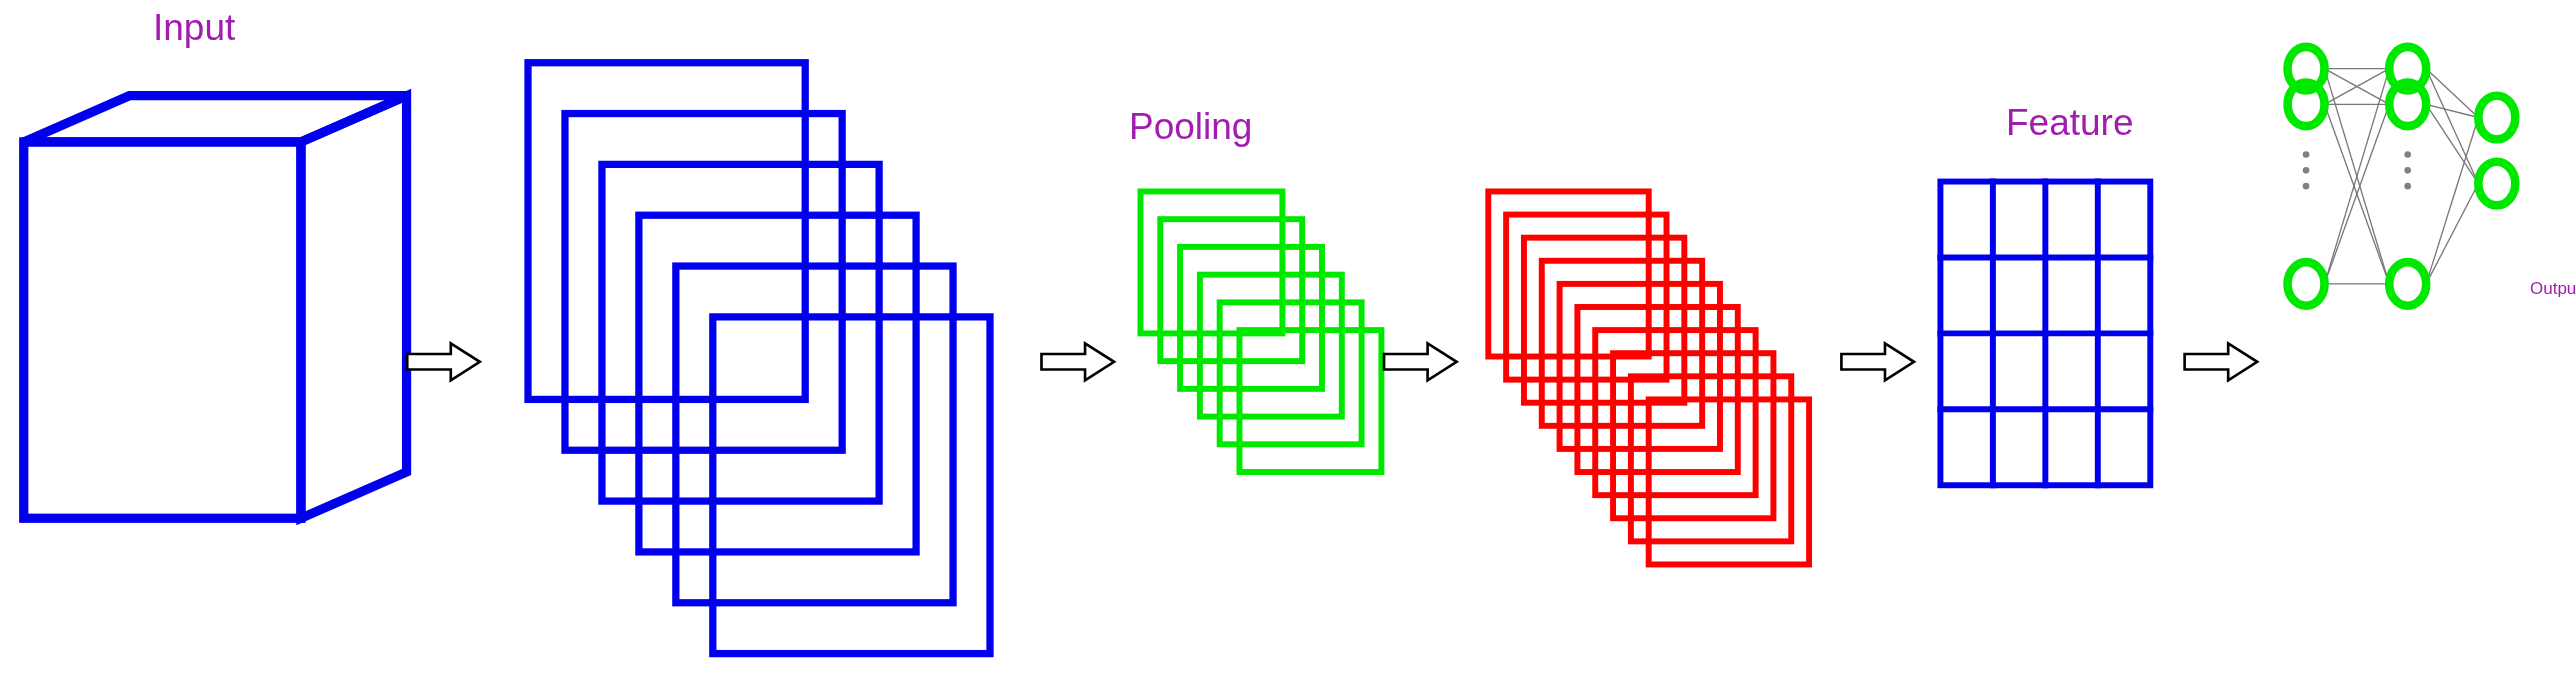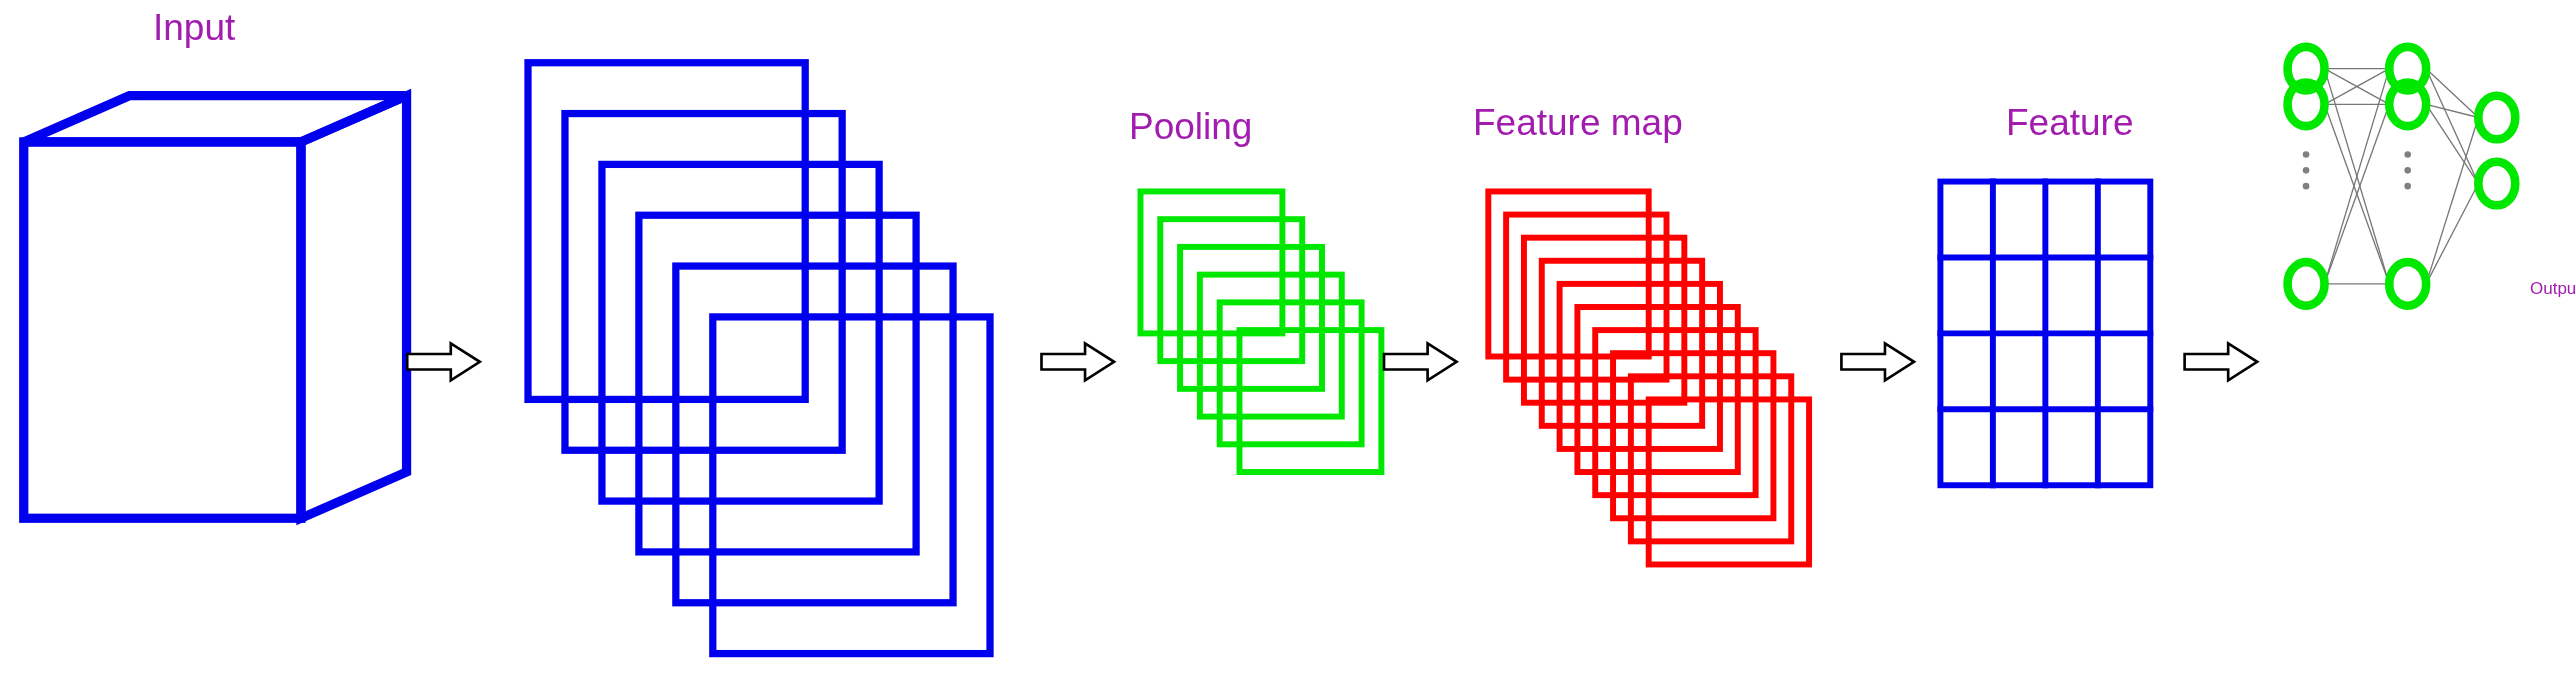--- a/index.html
+++ b/index.html
@@ -11,21 +11,20 @@
   .lbl-big{font-size:37px;}
   .lbl-small{font-size:17px;}
 </style>
 </head>
 <body>
 
 <div id="stage">
 
   <div class="lbl lbl-big" id="lab-input" style="left: 153px; top: 6.6px;">Input</div>
   <div class="lbl lbl-big" id="lab-pool" style="left: 1129px; top: 106px;">Pooling</div>
-  <div class="lbl lbl-big" id="lab-fmap" style="left: 1473px; top: 102px;">Feature map</div>
   <div class="lbl lbl-big" id="lab-flat" style="left: 2006px; top: 102px;">Feature</div>
   <div class="lbl lbl-small" id="lab-out" style="left: 2530px; top: 279px;">Output</div>
 
   <svg class="layer" viewBox="0 0 3903 1030" preserveAspectRatio="none">
 
     <g id="g-input">
         <rect x="36" y="215" width="420" height="570" stroke="#0000ee" stroke-width="14" fill="none" stroke-linecap="square" stroke-linejoin="miter"></rect>
         <polygon points="36,215 196,145 616,145 456,215" stroke="#0000ee" stroke-width="14" fill="none" stroke-linecap="square" stroke-linejoin="miter"></polygon>
         <polygon points="456,215 616,145 616,715 456,785" stroke="#0000ee" stroke-width="14" fill="none" stroke-linecap="square" stroke-linejoin="miter"></polygon>
       </g>

